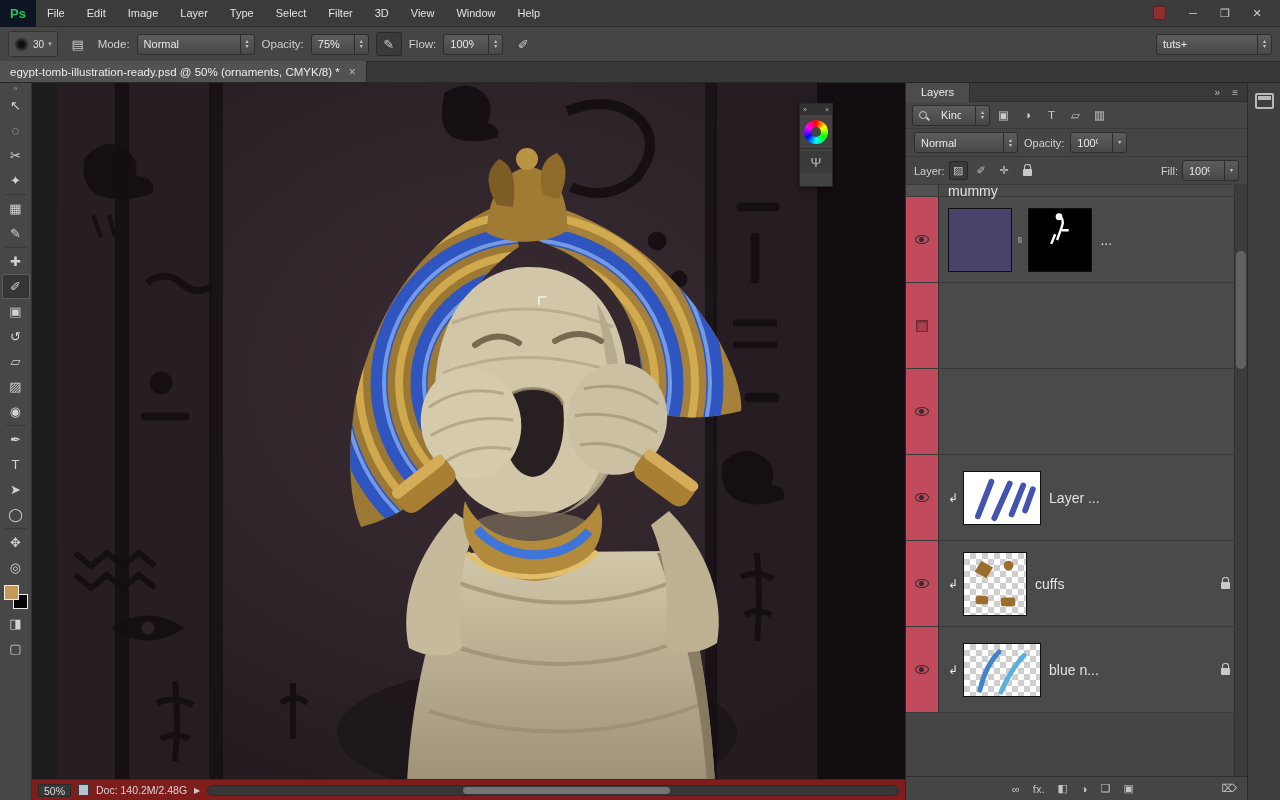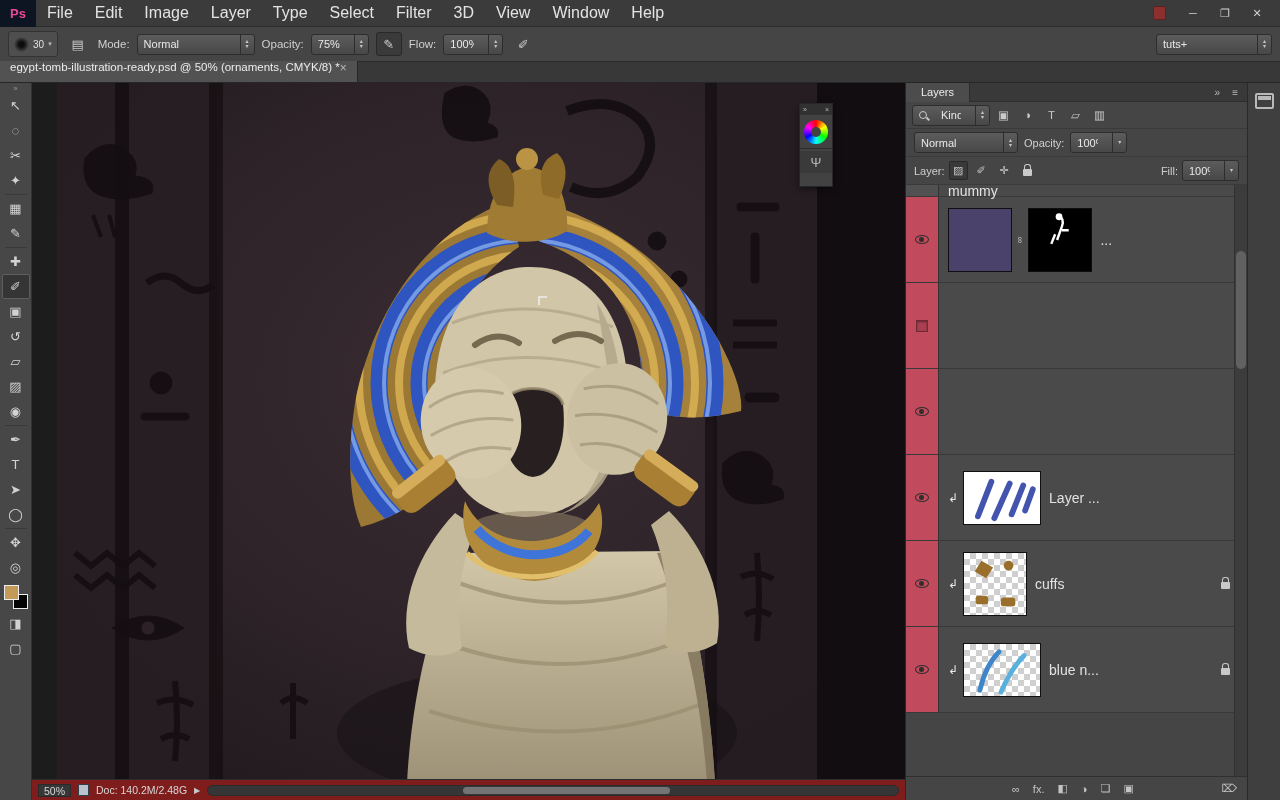--- a/index.html
+++ b/index.html
@@ -1,23 +1,23 @@
 <!DOCTYPE html>
 <html><head>
 <meta charset="utf-8">
 <style>
   *{margin:0;padding:0;box-sizing:border-box}
   html,body{width:1280px;height:800px;overflow:hidden}
   body{font-family:"Liberation Sans",sans-serif;font-size:12px;color:#d8d8d8;background:#535353}
 
   
   .menubar{height:27px;background:#3b3b3b;border-bottom:1px solid #2c2c2c;display:flex;align-items:center}
-  .ps-logo{width:36px;height:27px;background:#0d1523;color:#ec4899;font-weight:bold;font-size:13px;
+  .ps-logo{width:36px;height:27px;background:#0d1523;color:#22c55e;font-weight:bold;font-size:13px;
            display:flex;align-items:center;justify-content:center;flex:none}
-  .menu-item{padding:8px 11px;height:27px;display:flex;align-items:center;font-size:16px;color:#e3e3e3;cursor:default}
+  .menu-item{padding:8px 11px;height:27px;display:flex;align-items:center;font-size:11px;color:#e3e3e3;cursor:default}
   .win-controls{margin-left:auto;display:flex;align-items:center;gap:2px;padding-right:8px}
   .red-badge{width:13px;height:14px;background:#8e2f2f;border:1px solid #5f1f1f;border-radius:2px;margin-right:10px}
   .win-btn{width:30px;height:20px;display:flex;align-items:center;justify-content:center;color:#d0d0d0;font-size:11px}
 
   
   .optionsbar{height:35px;background:#454545;border-bottom:1px solid #2b2b2b;display:flex;align-items:center;padding:0 8px;gap:7px}
   .brush-chip{display:flex;align-items:center;gap:4px;padding:2px 5px;border:1px solid #333;border-radius:3px;background:#4e4e4e;height:26px}
   .brush-dot{width:15px;height:15px;border-radius:50%;background:radial-gradient(circle,#0d0d0d 25%,rgba(13,13,13,0) 72%)}
   .brush-num{font-size:10px;color:#e0e0e0}
   .combo{display:inline-flex;align-items:center;height:21px;background:linear-gradient(#5c5c5c,#484848);
@@ -26,21 +26,21 @@
   .dd{margin-left:auto;width:14px;align-self:stretch;border-left:1px solid #2d2d2d;display:flex;flex-direction:column;
       align-items:center;justify-content:center;font-size:6px;line-height:5px;color:#c6c6c6;flex:none}
   .w-mode{width:118px}.w-op{width:58px}.w-flow{width:60px}.w-ws{width:116px}.w-kind{width:78px}.w-blend{width:104px}.w-pct{width:57px}
   .opt-label{font-size:11.5px;color:#cfcfcf}
   .icon-btn{width:26px;height:24px;display:flex;align-items:center;justify-content:center;color:#cccccc;font-size:13px;border:1px solid transparent;border-radius:3px}
   .icon-btn.pressed{background:#3a3a3a;border-color:#292929}
   .spacer{flex:1}
 
   
   .tabrow{height:21px;background:#383838;border-bottom:1px solid #262626;display:flex;align-items:flex-end}
-  .doc-tab{height:21px;background:#525252;border-right:1px solid #272727;display:flex;align-items:flex-start;gap:0;
+  .doc-tab{height:21px;background:#525252;border-right:1px solid #272727;display:flex;align-items:center;gap:9px;
            padding:0 10px;font-size:11.5px;color:#ececec}
   .tab-close{color:#b9b9b9;font-size:12px}
 
   
   .main{display:flex;height:717px}
 
   
   .toolbar{width:32px;background:#474747;border-right:1px solid #323232;display:flex;flex-direction:column;align-items:center;padding-top:1px}
   .tb-collapse{font-size:7px;color:#9f9f9f;height:9px;line-height:9px}
   .tool{width:28px;height:25px;display:flex;align-items:center;justify-content:center;color:#d2d2d2;font-size:13px}

